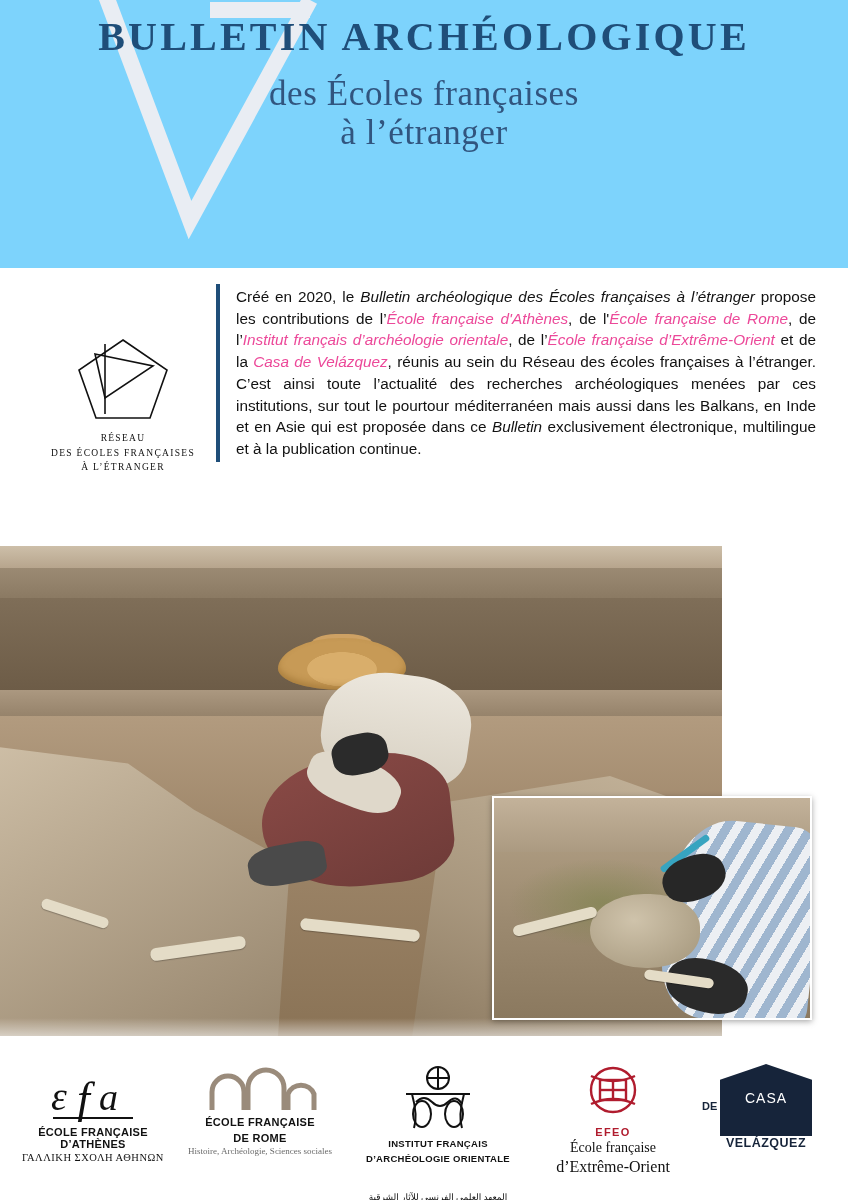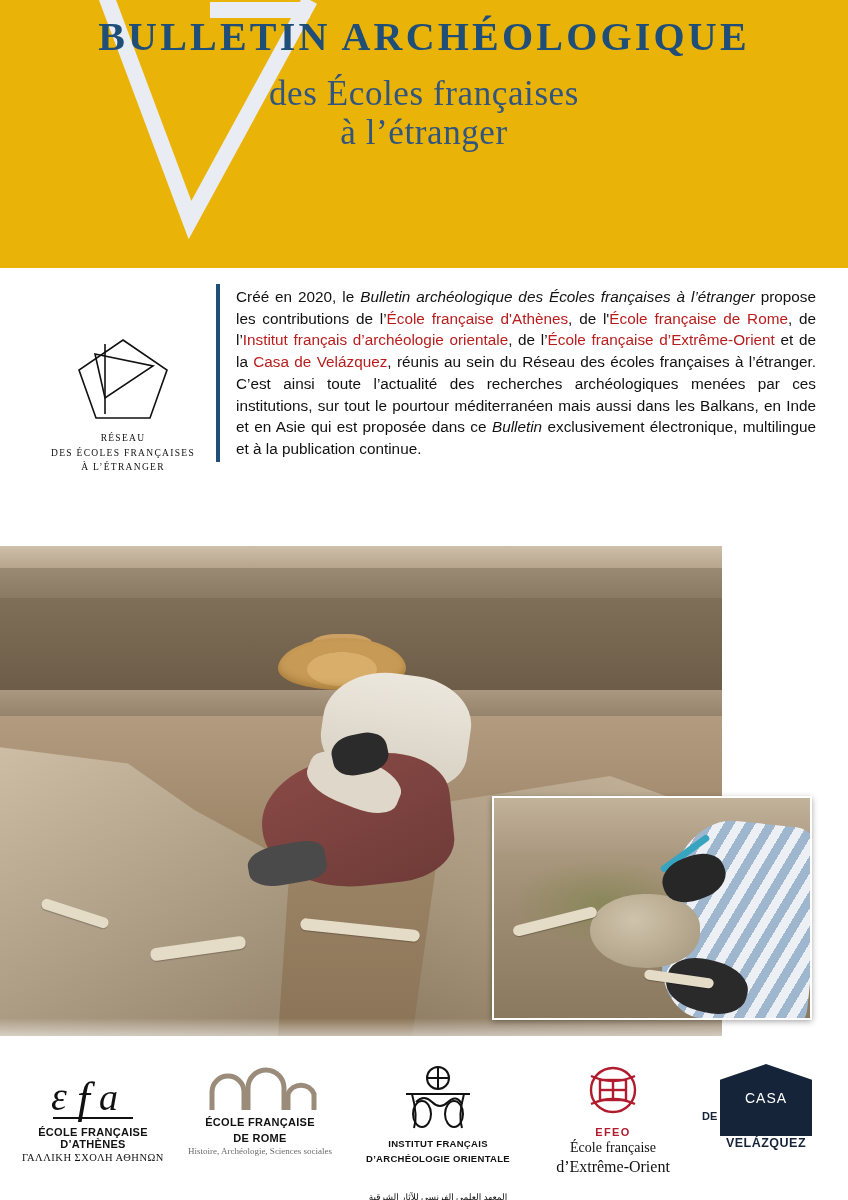--- a/index.html
+++ b/index.html
@@ -12,21 +12,21 @@
     background: #ffffff;
     font-family: "Liberation Sans", sans-serif;
     overflow: hidden;
     position: relative;
   }
 
   
   .cover-header {
     position: relative;
     height: 268px;
-    background: #eab308;
+    background: #7dd3fc;
     overflow: hidden;
   }
   .watermark {
     position: absolute;
     left: 60px;
     top: -30px;
     width: 300px;
     height: 330px;
     pointer-events: none;
   }
@@ -97,21 +97,21 @@
   }
   .abstract-box {
     flex: 1 1 auto;
     border-left: 4px solid #1f4e79;
     padding: 2px 2px 2px 16px;
     font-size: 15.3px;
     line-height: 1.42;
     color: #111111;
     text-align: justify;
   }
-  .abstract-box .hl { color: #b91c1c; }
+  .abstract-box .hl { color: #ec4899; font-style: italic; }
   .abstract-box em { font-style: italic; }
 
   
   .photo-wrap {
     position: relative;
     width: 848px;
     height: 512px;
     overflow: hidden;
   }
   .photo-main {
@@ -261,21 +261,21 @@
     width: 92px; height: 72px; margin: 0 auto;
     background: #16243a; color: #fff;
     clip-path: polygon(50% 0, 100% 22%, 100% 100%, 0 100%, 0 22%);
     position: relative;
   }
   .casa-box .casa-text {
     position:absolute; left:0; right:0; top: 26px;
     font-family:"Liberation Sans", sans-serif; font-weight:normal;
     font-size: 14px; letter-spacing: 1px;
   }
-  .casa-de { font-family:"Liberation Sans", sans-serif; font-weight:bold; font-size:11px; color:#16243a; position:absolute; left: 0; bottom: 28px; }
+  .casa-de { font-family:"Liberation Sans", sans-serif; font-weight:bold; font-size:11px; color:#16243a; position:absolute; left: 0; bottom: 38px; }
   .casa-vel { font-family:"Liberation Sans", sans-serif; font-weight:bold; font-size:12.5px; color:#16243a; letter-spacing:.5px; }
 </style>
 </head>
 <body>
 
 <div class="cover-header">
 
   <div class="watermark">
     <svg width="300" height="330" viewBox="0 0 300 330" aria-hidden="true">
       <g fill="none" stroke="#e9edf3" stroke-width="16">

